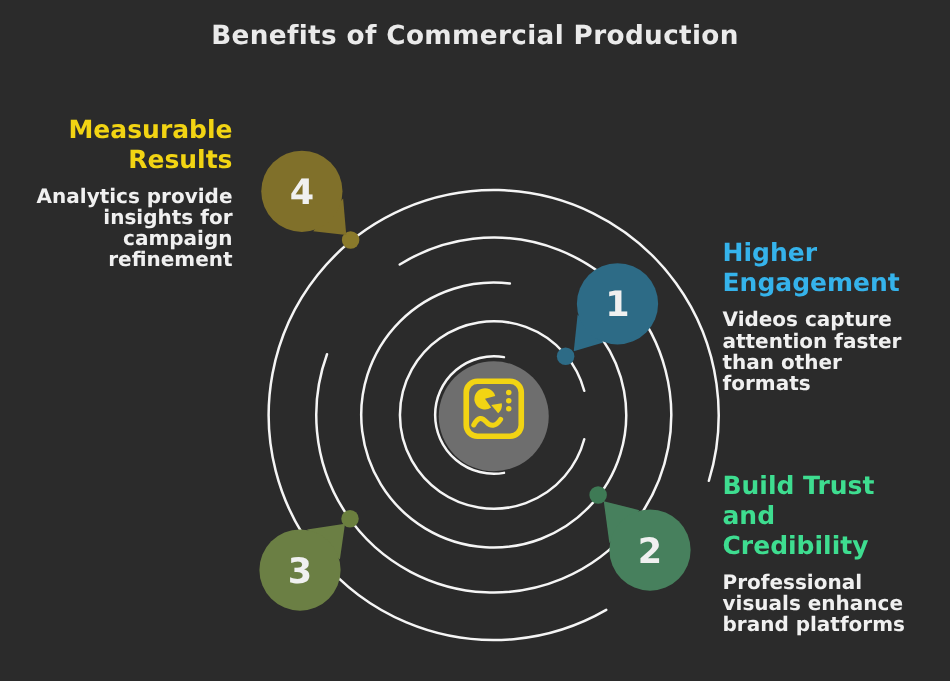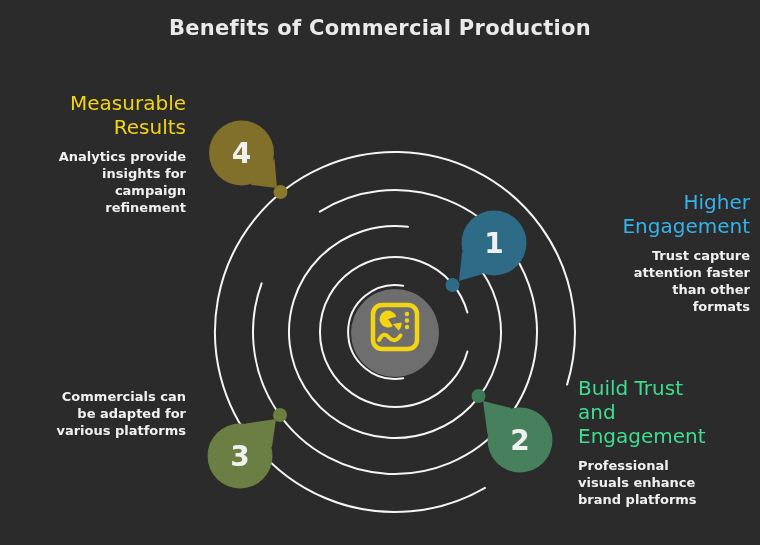--- a/index.html
+++ b/index.html
@@ -16,32 +16,32 @@
     top: 16px; left: 0; width: 760px;
     text-align: center;
     font-size: 21px;
     font-weight: bold;
     letter-spacing: 0.3px;
   }
   svg.diagram { position: absolute; left: 0; top: 0; }
   .item { position: absolute; }
   .item h2 {
     font-size: 20px;
-    font-weight: normal;
+    font-weight: bold;
     line-height: 24px;
     white-space: pre-line;
     margin-bottom: 9px;
   }
   .item p {
-    font-size: 13px;
+    font-size: 16px;
     font-weight: bold;
     line-height: 17px;
     white-space: pre-line;
   }
-  .item-1 { left: 578px; top: 190px; width: 172px; text-align: right; }
+  .item-1 { left: 578px; top: 190px; width: 172px; text-align: left; }
   .item-2 { left: 578px; top: 376px; width: 176px; text-align: left; }
   .item-3 { left: 26px;  top: 388px; width: 160px; text-align: right; }
   .item-3 h2 { line-height: 23px; }
   .item-4 { left: 25px;  top: 91px;  width: 161px; text-align: right; }
   .bubble-number {
     font-family: "DejaVu Sans", "Liberation Sans", sans-serif;
     font-size: 28px;
     font-weight: bold;
     fill: #f0f0f0;
   }
@@ -102,39 +102,36 @@
     <g>
       <path d="M274.5,158.7 L277,188 L250.5,184.9 Z" fill="#80702a"></path>
       <circle cx="241.5" cy="153" r="32.5" fill="#80702a"></circle>
       <text class="bubble-number" x="241.5" y="153" dy="0.36em" text-anchor="middle">4</text>
     </g>
   </svg>
 
   <div class="item item-1">
     <h2 style="color: rgb(53, 179, 235);">Higher
 Engagement</h2>
-    <p style="color: rgb(240, 240, 240);">Trust capture
+    <p style="color: rgb(240, 240, 240);">Videos capture
 attention faster
 than other
 formats</p>
   </div>
 
   <div class="item item-2">
     <h2 style="color: rgb(62, 221, 144);">Build Trust
 and
-Engagement</h2>
+Credibility</h2>
     <p style="color: rgb(240, 240, 240);">Professional
 visuals enhance
 brand platforms</p>
   </div>
 
   <div class="item item-3">
-    <p style="color: rgb(240, 240, 240);">Commercials can
-be adapted for
-various platforms</p>
   </div>
 
   <div class="item item-4">
     <h2 style="color: rgb(242, 212, 19);">Measurable
 Results</h2>
     <p style="color: rgb(240, 240, 240);">Analytics provide
 insights for
 campaign
 refinement</p>
   </div>

